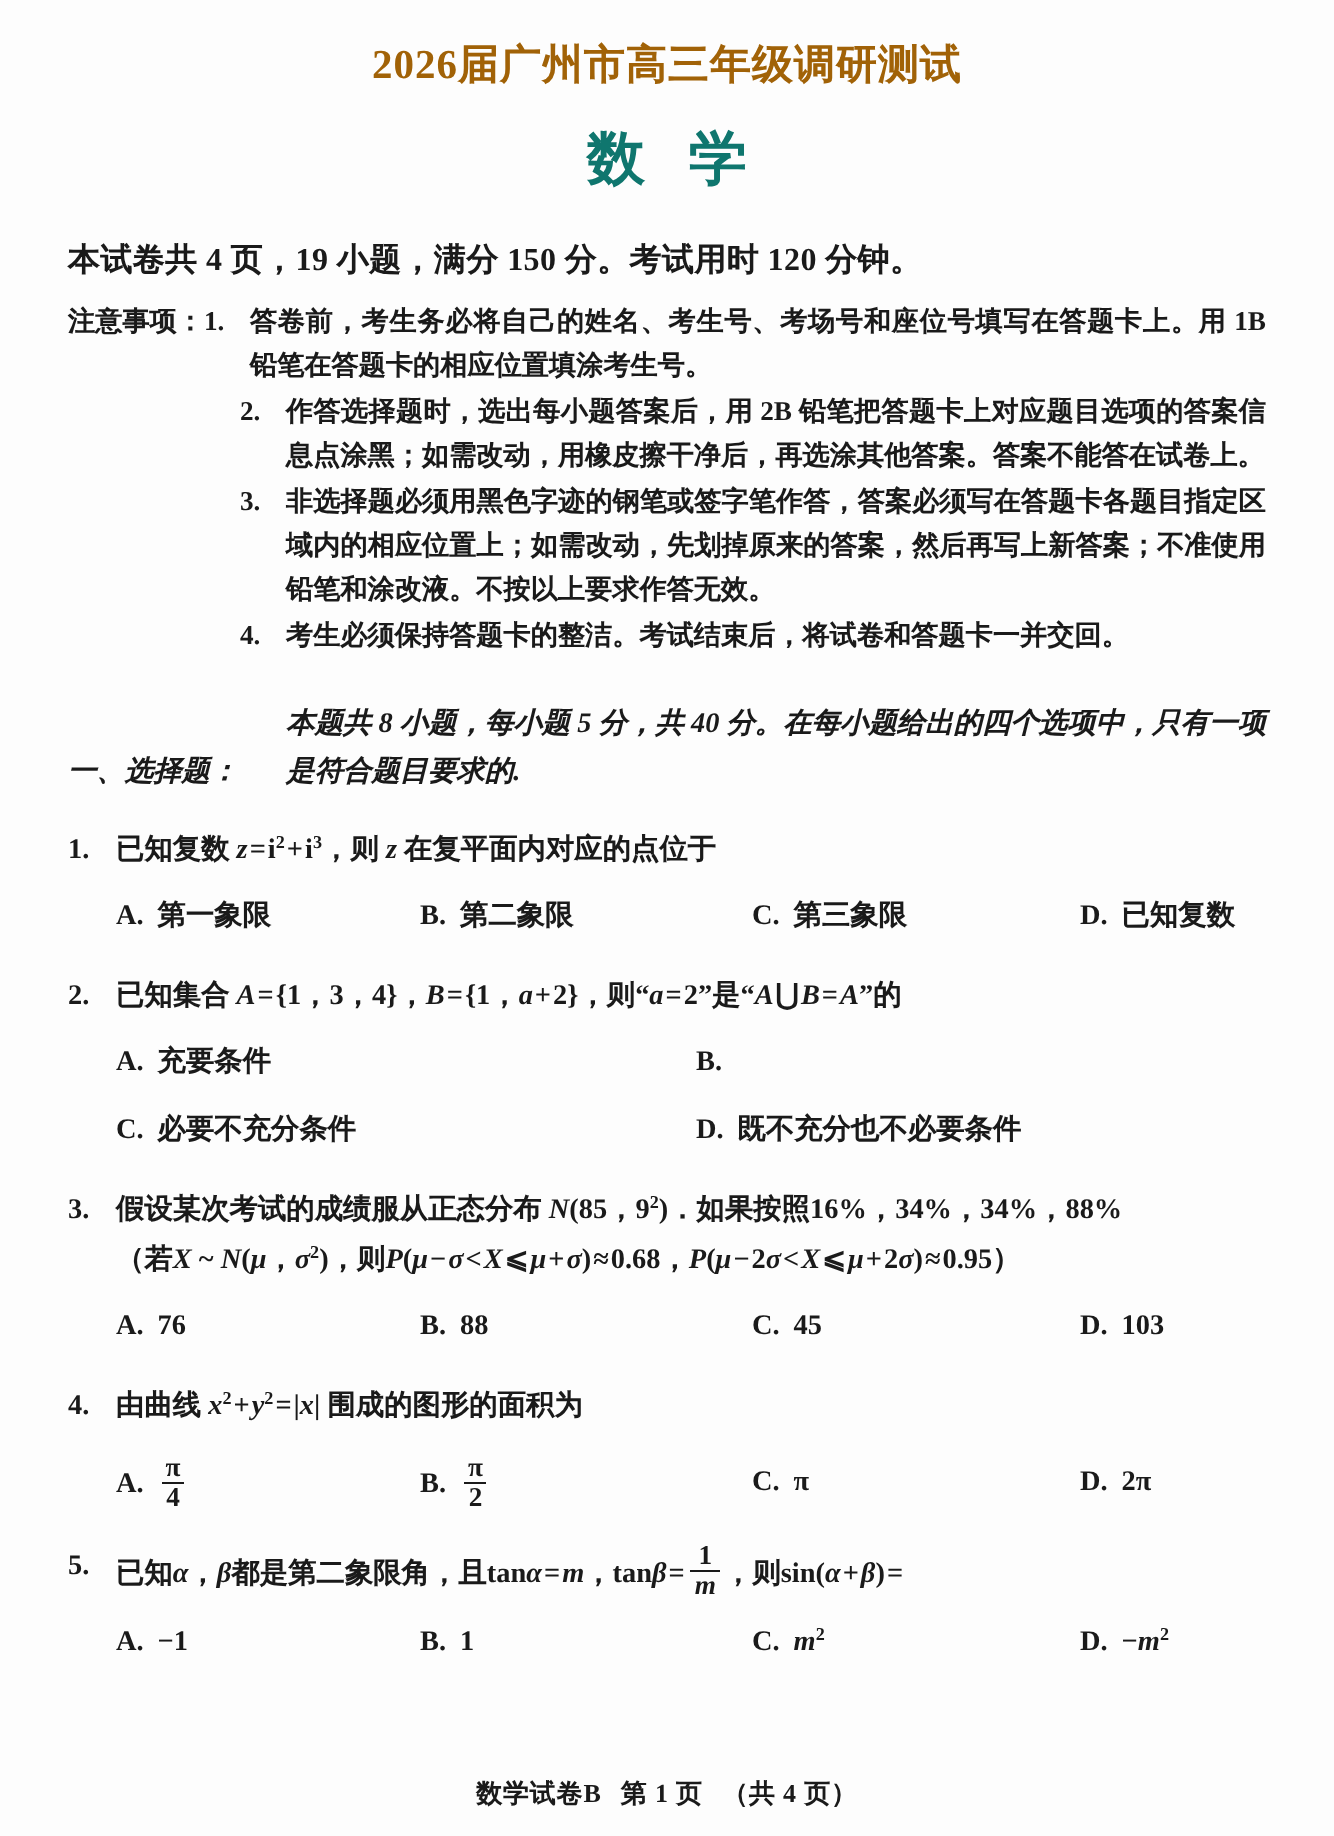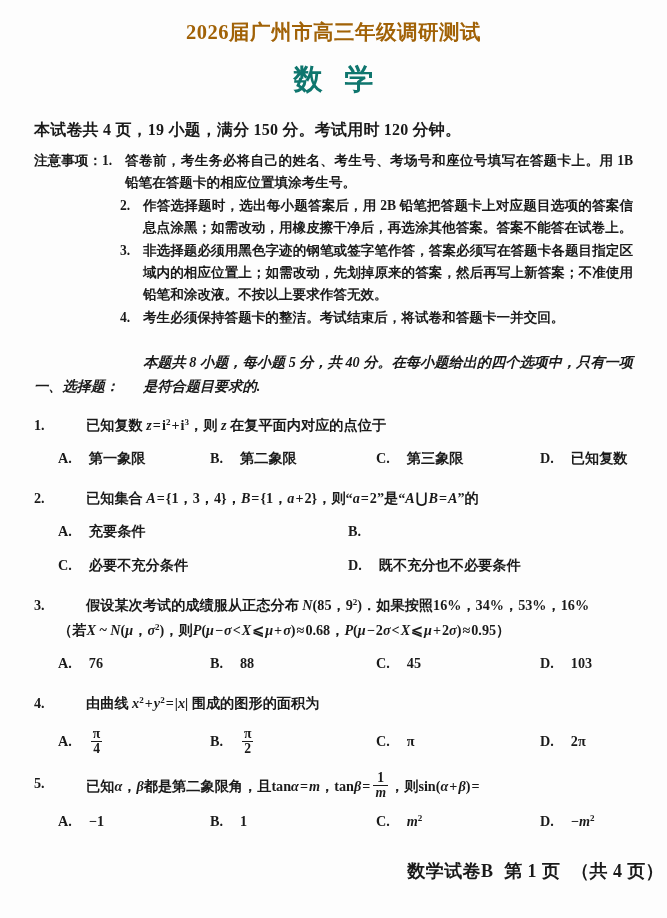--- a/index.html
+++ b/index.html
@@ -111,42 +111,41 @@
     display: flex;
     align-items: flex-start;
   }
   .q-num {
     flex: none;
     width: 24px;
     text-align: left;
   }
   .q-body {
     flex: 1;
-    margin-left: 28px;
   }
   .q-cont {
     margin-left: 24px;
   }
 
   
   .options {
     display: flex;
     margin-top: 8px;
     margin-left: 24px;
   }
   .options.tall { align-items: center; margin-top: 11px; }
   .opt {
     display: flex;
     align-items: baseline;
   }
   .opt-letter {
     flex: none;
     margin-right: 7px;
   }
-  .opt-text { white-space: nowrap; margin-left: 10px; }
+  .opt-text { white-space: nowrap; }
 
   
   .opt.c1 { width: 152px; }
   .opt.c2 { width: 166px; }
   .opt.c3 { width: 164px; }
   .opt.c4 { width: auto; }
 
   
   .opt-grid {
     margin-left: 24px;
@@ -174,23 +173,23 @@
   }
   .frac .num { display: block; padding: 0 2px; }
   .frac .den { display: block; border-top: 1.3px solid #1a1a1a; padding: 0 2px; }
   .paren-big { font-style: normal; }
 
   
   .footer {
     position: absolute;
     left: 0;
     right: 0;
-    bottom: 35px;
-    text-align: right;
-    font-size: 18px;
+    bottom: 12px;
+    text-align: center;
+    font-size: 13px;
     font-weight: bold;
     letter-spacing: 0.4px;
   }
   .footer span { margin: 0 3px; }
 </style>
 </head>
 <body>
 
 <div class="page">
 
@@ -285,21 +284,21 @@
           <span class="opt-text">既不充分也不必要条件</span>
         </div>
       </div>
     </div>
   </div>
 
   <div class="question">
     <div class="q-stem">
       <div class="q-num">3.</div>
       <div class="q-body">
-        <span>假设某次考试的成绩服从正态分布 </span><span class="mi">N</span><span class="mn">(</span><span class="mn">85，9<sup>2</sup></span><span class="mn">)</span><span>．如果按照16%，34%，53%，16%</span>
+        <span>假设某次考试的成绩服从正态分布 </span><span class="mi">N</span><span class="mn">(</span><span class="mn">85，9<sup>2</sup></span><span class="mn">)</span><span>．如果按照16%，34%，34%，88%</span>
       </div>
     </div>
     <div class="q-cont">
       （若<span class="mi">X</span> ~ <span class="mi">N</span><span class="mn">(</span><span class="mi">μ</span><span class="mn">，</span><span class="mi">σ<sup>2</sup></span><span class="mn">)</span>，则<span class="mi">P</span><span class="mn">(</span><span class="mi">μ</span><span class="mop">−</span><span class="mi">σ</span><span class="mop">&lt;</span><span class="mi">X</span><span class="mop">⩽</span><span class="mi">μ</span><span class="mop">+</span><span class="mi">σ</span><span class="mn">)</span><span class="mop">≈</span><span class="mn">0.68</span>，<span class="mi">P</span><span class="mn">(</span><span class="mi">μ</span><span class="mop">−</span><span class="mn">2</span><span class="mi">σ</span><span class="mop">&lt;</span><span class="mi">X</span><span class="mop">⩽</span><span class="mi">μ</span><span class="mop">+</span><span class="mn">2</span><span class="mi">σ</span><span class="mn">)</span><span class="mop">≈</span><span class="mn">0.95</span>）
     </div>
     <div class="options">
       <div class="opt c1">
         <span class="opt-letter">A.</span>
         <span class="opt-text">76</span>
       </div>

